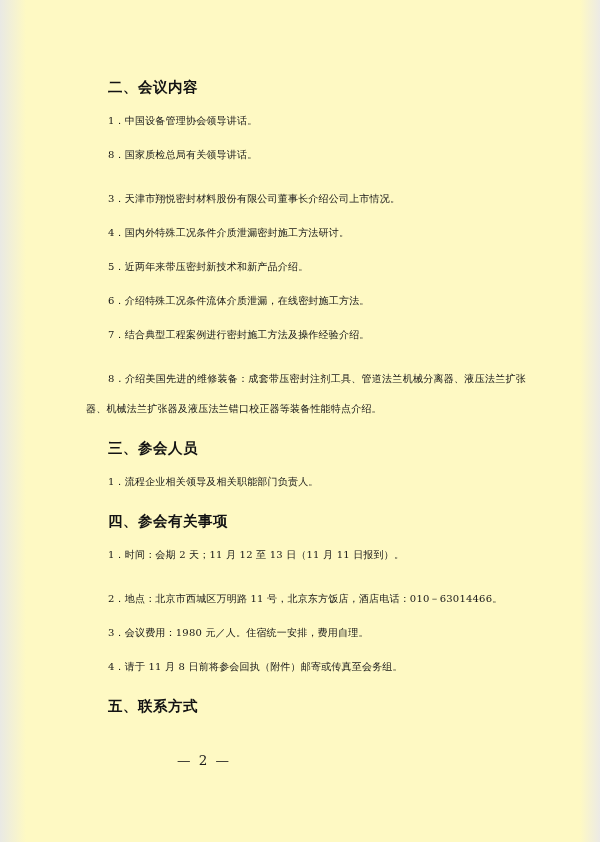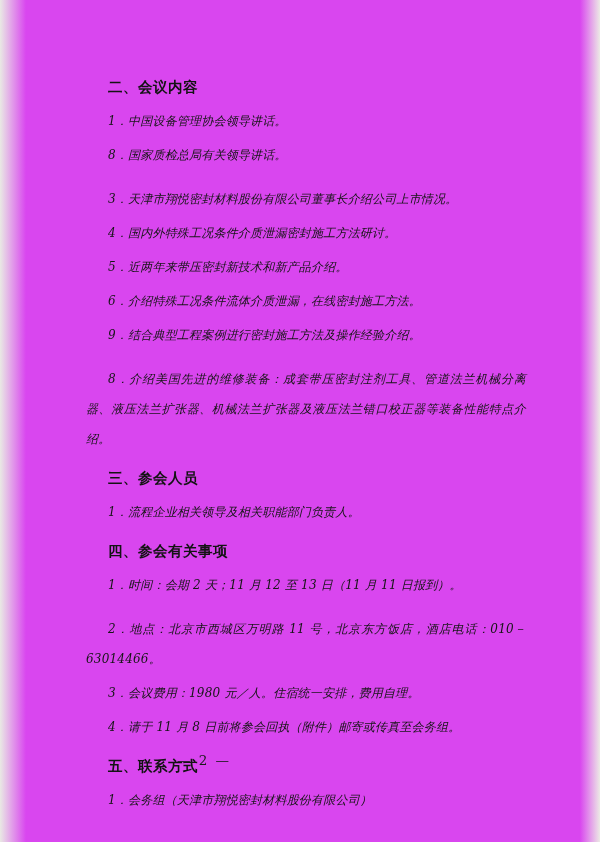--- a/index.html
+++ b/index.html
@@ -11,21 +11,21 @@
     height: 842px;
     background: #ffffff;
     font-family: "DejaVu Serif", serif;
     color: #1a1a1a;
     overflow: hidden;
     position: relative;
   }
   .page {
     position: absolute;
     inset: 0;
-    background: #d946ef;
+    background: #fef9c3;
   }
   
   .page::before {
     content: "";
     position: absolute;
     left: 0; top: 0; bottom: 0;
     width: 26px;
     background: linear-gradient(to right, #e9e9e4, rgba(255,255,255,0));
     pointer-events: none;
   }
@@ -47,28 +47,27 @@
     font-size: 14.5px;
     font-weight: bold;
     letter-spacing: 0.5px;
     margin: 15px 0 9px 22px;
     color: #131313;
   }
   .heading:first-child {
     margin-top: 0;
   }
   .para {
-    font-size: 12px;
+    font-size: 10px;
     line-height: 30px;
     text-indent: 22px;
     margin: 0 0 4px 0;
     letter-spacing: 0.2px;
     text-align: justify;
     color: #161616;
-    font-style: italic;
   }
   .para.wrap {
     text-indent: 22px;
     margin-top: 14px;
   }
   .folio {
     position: absolute;
     left: 0;
     right: 0;
     top: 752px;
@@ -89,34 +88,33 @@
 
   <div class="doc-body">
 
     <div class="heading">二、会议内容</div>
     <p class="para">1．中国设备管理协会领导讲话。</p>
     <p class="para">8．国家质检总局有关领导讲话。</p>
     <p class="para wrap">3．天津市翔悦密封材料股份有限公司董事长介绍公司上市情况。</p>
     <p class="para">4．国内外特殊工况条件介质泄漏密封施工方法研讨。</p>
     <p class="para">5．近两年来带压密封新技术和新产品介绍。</p>
     <p class="para">6．介绍特殊工况条件流体介质泄漏，在线密封施工方法。</p>
-    <p class="para">9．结合典型工程案例进行密封施工方法及操作经验介绍。</p>
+    <p class="para">7．结合典型工程案例进行密封施工方法及操作经验介绍。</p>
     <p class="para wrap">8．介绍美国先进的维修装备：成套带压密封注剂工具、管道法兰机械分离器、液压法兰扩张器、机械法兰扩张器及液压法兰错口校正器等装备性能特点介绍。</p>
 
     <div class="heading">三、参会人员</div>
     <p class="para">1．流程企业相关领导及相关职能部门负责人。</p>
 
     <div class="heading">四、参会有关事项</div>
     <p class="para">1．时间：会期 2 天；11 月 12 至 13 日（11 月 11 日报到）。</p>
     <p class="para wrap">2．地点：北京市西城区万明路 11 号，北京东方饭店，酒店电话：010－63014466。</p>
     <p class="para">3．会议费用：1980 元／人。住宿统一安排，费用自理。</p>
     <p class="para">4．请于 11 月 8 日前将参会回执（附件）邮寄或传真至会务组。</p>
 
     <div class="heading">五、联系方式</div>
-    <p class="para">1．会务组（天津市翔悦密封材料股份有限公司）</p>
 
   </div>
 
   <div class="folio">
     <span class="folio-inner">— 2 —</span>
   </div>
 
 </div>
 
 </body></html>

